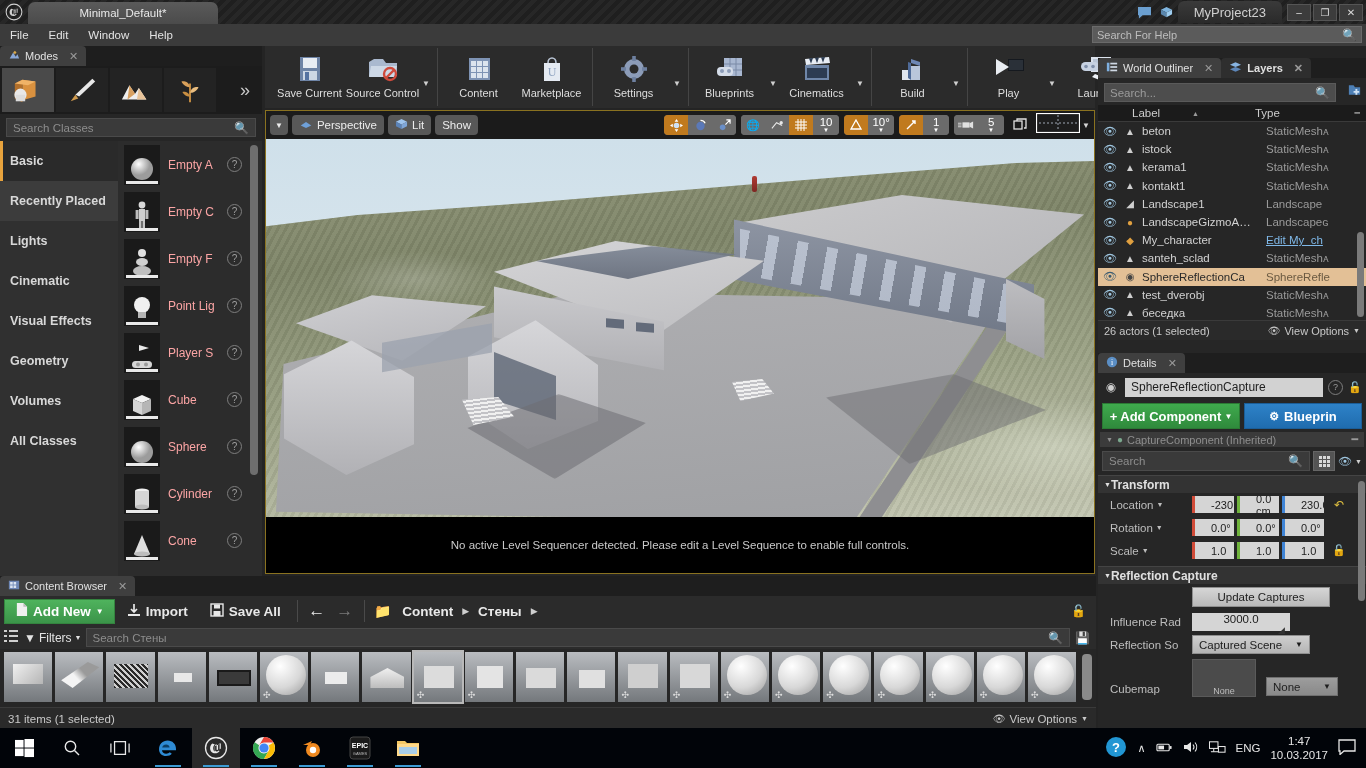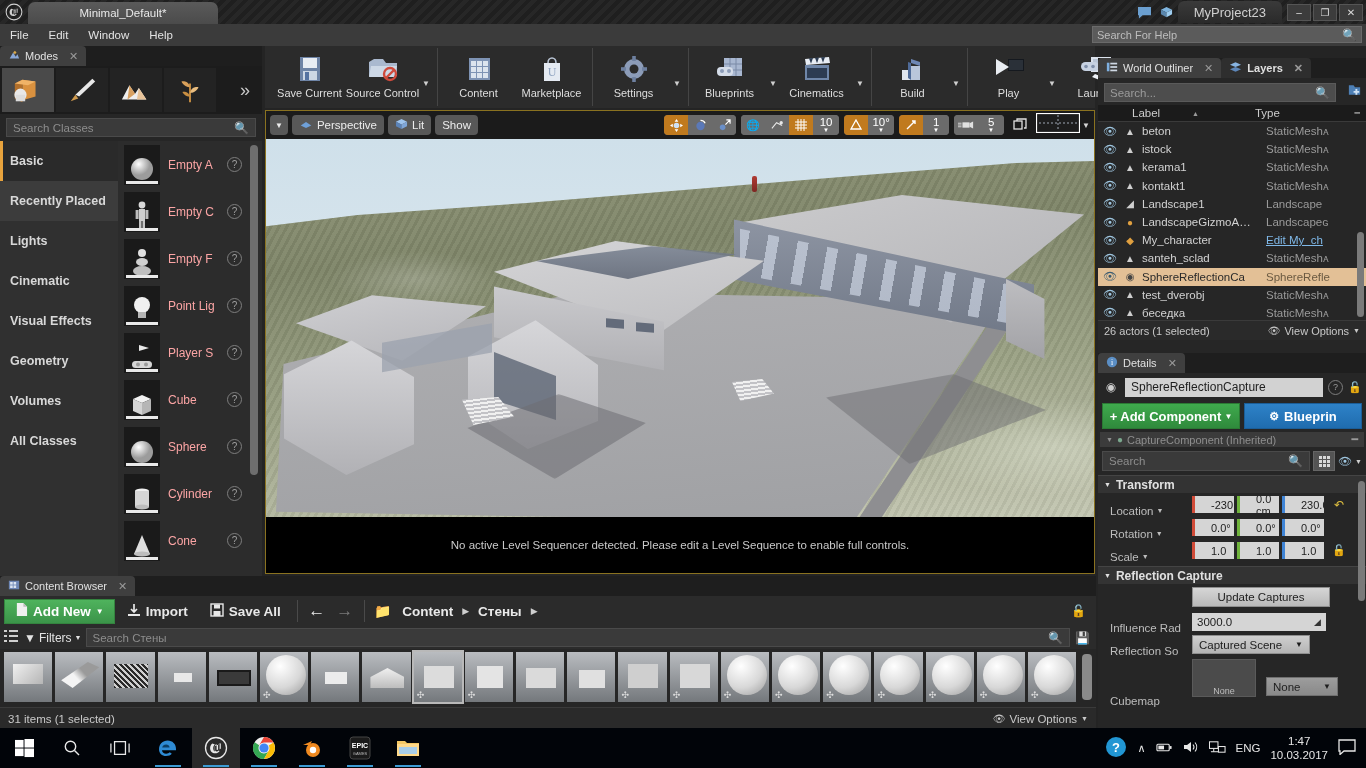--- a/index.html
+++ b/index.html
@@ -146,24 +146,24 @@
       border:1px solid #1b5e98; color:#fff; font-size:13px; font-weight:bold;
       display:flex; align-items:center; justify-content:center; gap:5px; overflow:hidden;}
   .comp-row{ height:15px; background:#3b3b3b; display:flex; align-items:center; padding:0 6px;
       color:#8e8e8e; font-size:11px; gap:4px; margin:1px 2px 0 2px;}
   .det-search{ margin:4px; height:20px; display:flex; align-items:center; gap:3px;}
   .det-search .inp{ flex:1; height:20px; background:#3a3a3a; border:1px solid #4a4a4a;
       display:flex; align-items:center; padding:0 6px; color:#8d8d8d; font-size:11.5px;}
   .det-search .inp .mag{ margin-left:auto; color:#cfcfcf; font-size:12px;}
   .sq{ width:22px; height:20px; background:#545454; border:1px solid #666; display:flex;
       align-items:center; justify-content:center; color:#ddd; font-size:11px;}
-  .sec-head{ height:18px; background:#333; display:flex; align-items:center; gap:5px;
+  .sec-head{ height:18px; background:#333; display:flex; align-items:center; 
       padding:4px 6px; color:#e0e0e0; font-size:12px; font-weight:bold; border-top:1px solid #444;}
   .prow{ height:23px; display:flex; align-items:center; padding-left:12px; gap:4px;}
-  .plab{ width:78px; color:#bdbdbd; font-size:11.5px; display:flex; align-items:center; gap:3px;margin-top:12px;}
+  .plab{ width:78px; color:#bdbdbd; font-size:11.5px; display:flex; align-items:center; gap:3px;}
   .vec{ display:flex; gap:3px;}
   .vfield{ width:42px; height:17px; background:#d5d5d5; color:#1c1c1c; font-size:11px;
       display:flex; align-items:center; padding-left:19px; position:relative; overflow:hidden;}
   .vfield:before{ content:''; position:absolute; left:0; top:0; bottom:0; width:3px;}
   .vf-x:before{ background:#d14b38;} .vf-y:before{ background:#6fb33b;} .vf-z:before{ background:#3f84d6;}
   .btn-grey{ height:20px; background:linear-gradient(180deg,#d6d6d6,#b9b9b9); border:1px solid #8e8e8e;
       color:#1d1d1d; font-size:11.5px; display:flex; align-items:center; justify-content:center;}
   .txtfield{ height:18px; background:#d5d5d5; color:#1c1c1c; font-size:11.5px;
       display:flex; align-items:center; padding:0 5px;}
   .combo{ height:19px; background:linear-gradient(180deg,#cfcfcf,#b4b4b4); border:1px solid #8e8e8e;
@@ -1049,21 +1049,21 @@
       <span>Reflection Capture</span>
     </div>
     <div class="prow" style="height:26px;">
       <span class="plab"></span>
       <div class="btn-grey" style="width:138px;">
         <span>Update Captures</span>
       </div>
     </div>
     <div class="prow">
       <span class="plab">Influence Rad</span>
-      <div class="txtfield" style="width:134px;">
+      <div class="txtfield" style="width:98px;flex-direction:column;">
         <span>3000.0</span>
         <span style="margin-left:auto;font-size:9px;color:#333;">◢</span>
       </div>
     </div>
     <div class="prow">
       <span class="plab">Reflection So</span>
       <div class="combo" style="width:118px;">
         <span>Captured Scene</span>
         <span style="margin-left:auto;font-size:8px;">▼</span>
       </div>

